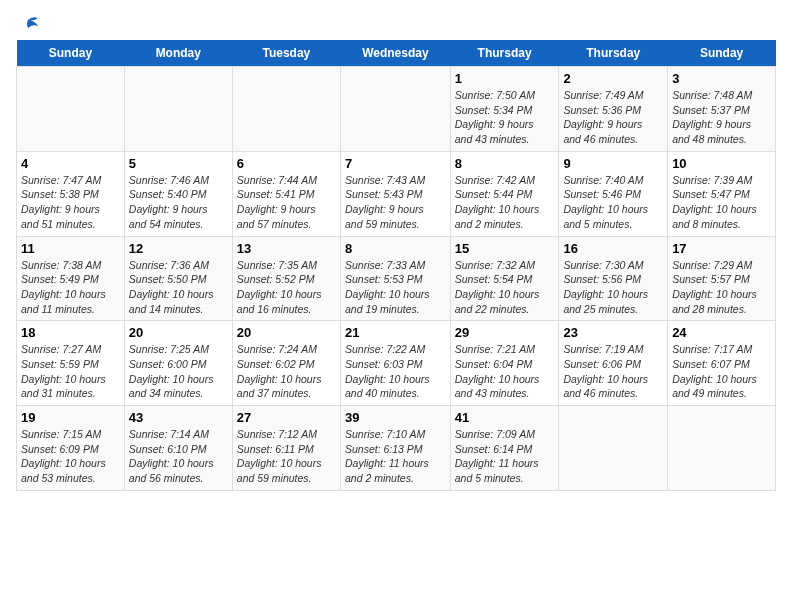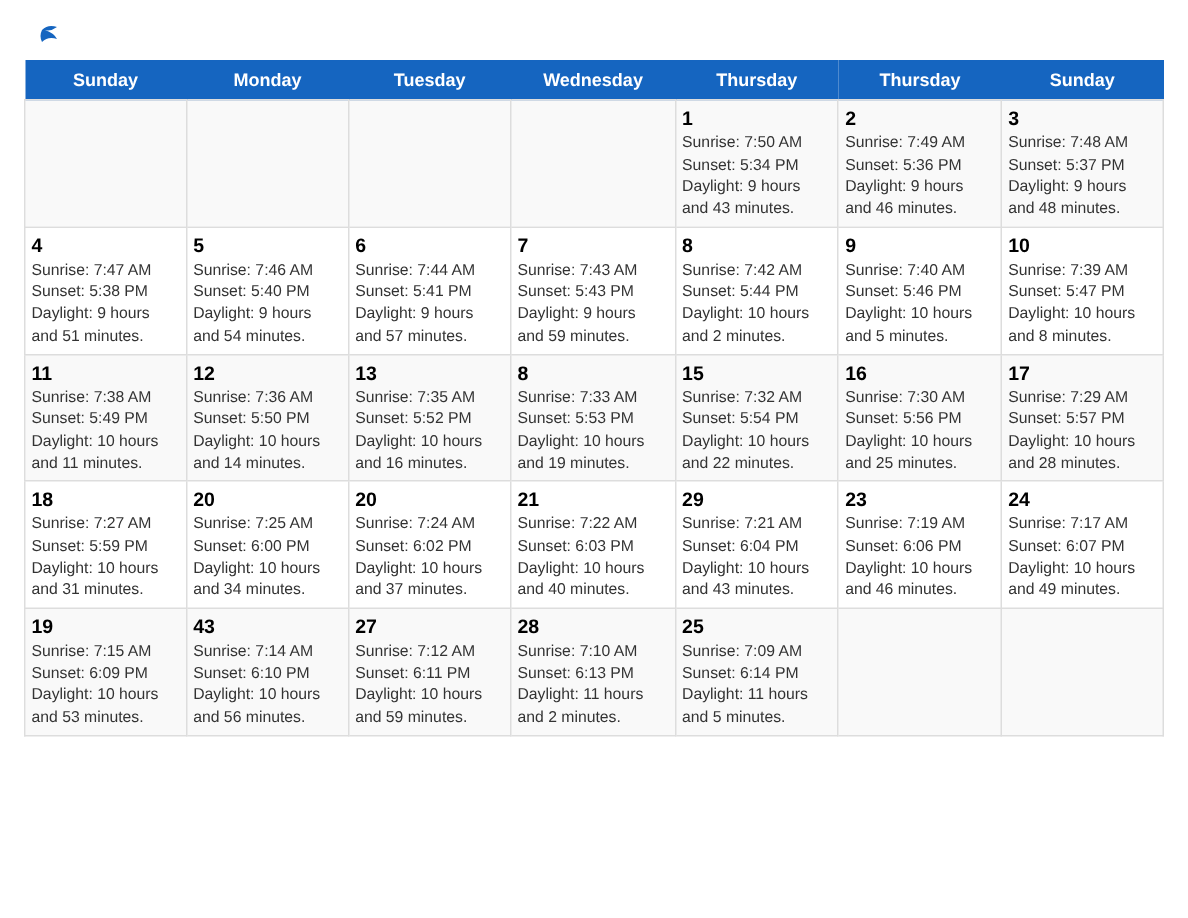--- a/index.html
+++ b/index.html
@@ -61,20 +61,21 @@
     .day-num {
       font-weight: bold;
       font-size: 13px;
       margin-bottom: 2px;
       display: block;
     }
     .day-info {
       font-size: 10.5px;
       color: #333;
       line-height: 1.4;
+      font-style: italic;
     }
     .empty-cell {
       background: #fff !important;
     }
     tbody tr:nth-child(odd) .empty-cell {
       background: #f9f9f9 !important;
     }
   </style>
 </head>
 <body>
@@ -223,24 +224,24 @@
         </td>
         <td>
           <span class="day-num">43</span>
           <div class="day-info">Sunrise: 7:14 AM<br>Sunset: 6:10 PM<br>Daylight: 10 hours<br>and 56 minutes.</div>
         </td>
         <td>
           <span class="day-num">27</span>
           <div class="day-info">Sunrise: 7:12 AM<br>Sunset: 6:11 PM<br>Daylight: 10 hours<br>and 59 minutes.</div>
         </td>
         <td>
-          <span class="day-num">28</span>
+          <span class="day-num">39</span>
           <div class="day-info">Sunrise: 7:10 AM<br>Sunset: 6:13 PM<br>Daylight: 11 hours<br>and 2 minutes.</div>
         </td>
         <td>
-          <span class="day-num">25</span>
+          <span class="day-num">41</span>
           <div class="day-info">Sunrise: 7:09 AM<br>Sunset: 6:14 PM<br>Daylight: 11 hours<br>and 5 minutes.</div>
         </td>
         <td class="empty-cell"></td>
         <td class="empty-cell"></td>
       </tr>
     </tbody>
 </table>
 
 </body></html>

